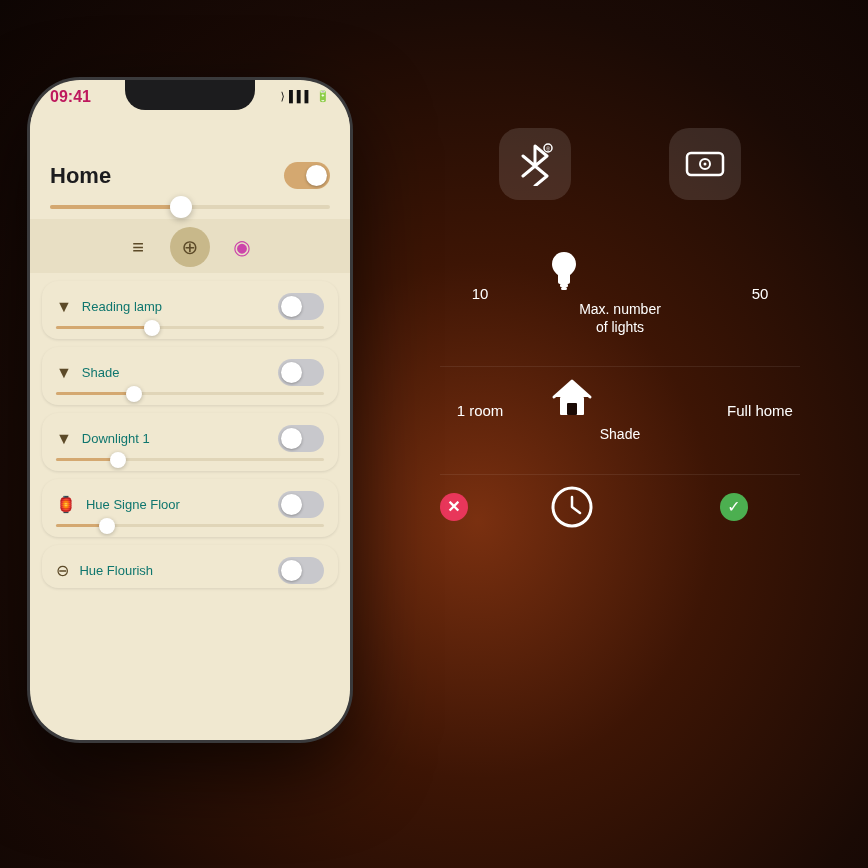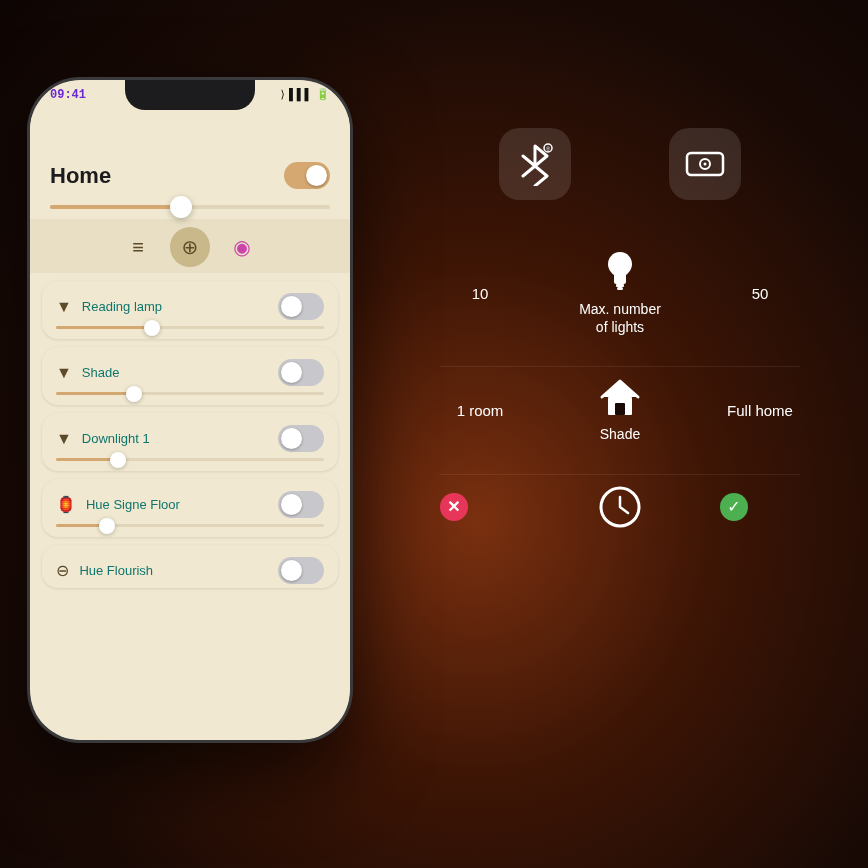--- a/index.html
+++ b/index.html
@@ -62,21 +62,20 @@
       width: 80px;
       text-align: center;
       color: white;
       font-size: 15px;
       font-weight: 400;
     }
 
     .feature-center {
       display: flex;
       flex-direction: column;
-      align-items: center;
       gap: 8px;
       width: 140px;
     }
 
     .feature-label {
       color: white;
       font-size: 14px;
       text-align: center;
       line-height: 1.3;
     }
@@ -425,21 +424,21 @@
 
 </div>
 
 <div class="phone-wrapper">
   <div class="phone-body">
     <div class="phone-screen">
 
       <div class="notch"></div>
 
       <div class="status-bar">
-        <span style="font-size:12px;font-weight:600;color:#6d28d9;padding-top:2px;font-family:Liberation Mono, monospace;">09:41</span>
+        <span style="font-size:16px;font-weight:600;color:#be185d;padding-top:2px;">09:41</span>
         <div class="status-icons">
           <span style="font-size:11px;color:#111;">⟩</span>
           <span style="font-size:11px;color:#111;">▌▌▌</span>
           <span style="font-size:11px;color:#111;">🔋</span>
         </div>
       </div>
 
       <div class="screen-header">
         <span class="screen-title">Home</span>
         <div class="toggle-on"></div>

